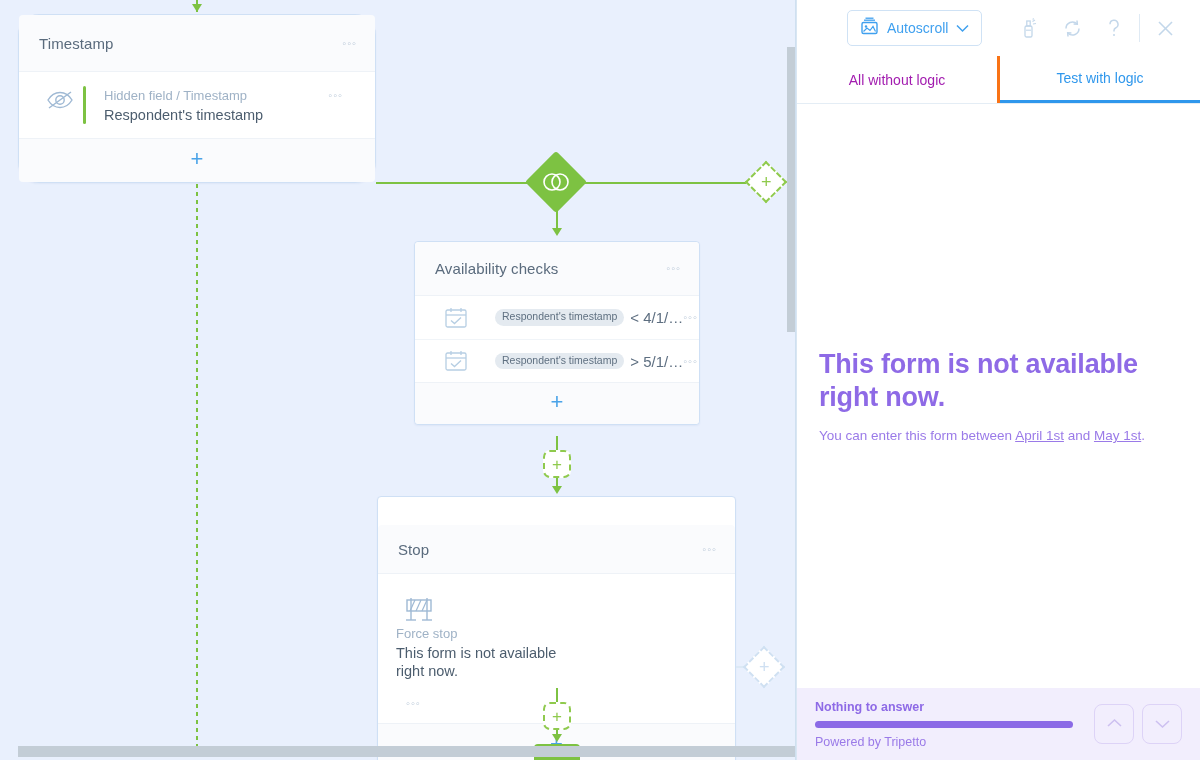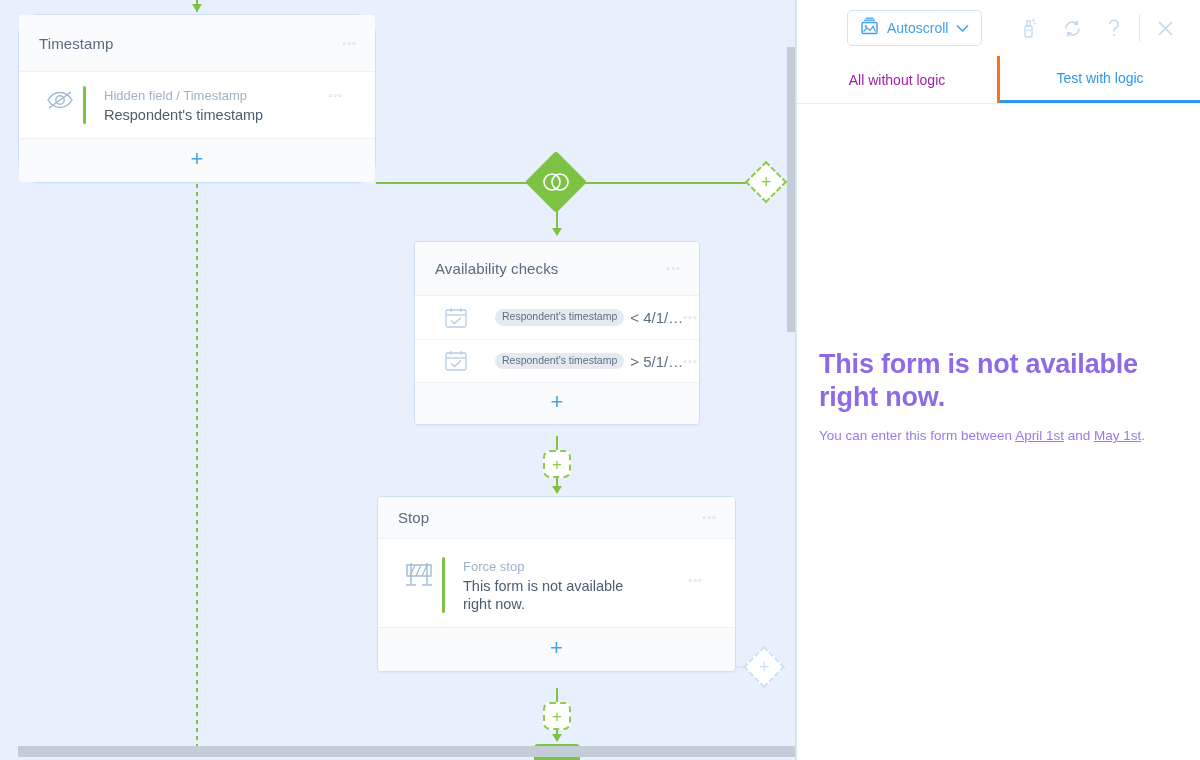--- a/index.html
+++ b/index.html
@@ -358,25 +358,25 @@
     </div>
 
     <div class="conn conn-v" style="left:556px;top:436px;height:14px;"></div>
     <div class="add-sq" style="left:543px;top:450px;">
       <span>+</span>
     </div>
     <div class="conn conn-v" style="left:556px;top:478px;height:14px;"></div>
     <div class="arrow-down" style="left:552px;top:486px;"></div>
 
     <div class="card" style="left:377px;top:496px;width:359px;">
-      <div class="card-head" style="height:42px;">
+      <div class="card-head" style="height:49px;margin-top:28px;">
         <div class="card-title">Stop</div>
         <div class="dots">◦◦◦</div>
       </div>
-      <div class="card-row" style="min-height:86px;padding-top:18px;">
+      <div class="card-row" style="min-height:86px;padding-top:18px;flex-direction:column;">
         <div class="row-icon">
           <svg width="36" height="30" viewBox="0 0 36 30">
             <rect x="6" y="6" width="24" height="11" fill="none" stroke="#9fb9d4" stroke-width="1.4"></rect>
             <line x1="9" y1="17" x2="14" y2="6" stroke="#9fb9d4" stroke-width="1.2"></line>
             <line x1="15" y1="17" x2="20" y2="6" stroke="#9fb9d4" stroke-width="1.2"></line>
             <line x1="21" y1="17" x2="26" y2="6" stroke="#9fb9d4" stroke-width="1.2"></line>
             <line x1="10" y1="4" x2="10" y2="26" stroke="#9fb9d4" stroke-width="1.4"></line>
             <line x1="26" y1="4" x2="26" y2="26" stroke="#9fb9d4" stroke-width="1.4"></line>
             <line x1="5" y1="26" x2="15" y2="26" stroke="#9fb9d4" stroke-width="1.4"></line>
             <line x1="21" y1="26" x2="31" y2="26" stroke="#9fb9d4" stroke-width="1.4"></line>
@@ -477,15 +477,38 @@
       </div>
     </div>
 
     <div class="panel-body">
       <div class="q-title">This form is not available right now.</div>
       <div class="q-sub">
         <span>You can enter this form between </span><u>April 1st</u><span> and </span><u>May 1st</u><span>.</span>
       </div>
     </div>
 
+    <div class="panel-foot">
+      <div class="foot-left">
+        <div class="foot-label">Nothing to answer</div>
+        <div class="progress"></div>
+        <div class="foot-powered">Powered by Tripetto</div>
+      </div>
+      <div class="nav-btns">
+        <div class="nav-btn">
+          <span>
+            <svg width="17" height="11" viewBox="0 0 17 11">
+                <polyline points="2,8 8.5,2 15,8" fill="none" stroke="#cdc0f0" stroke-width="1.6"></polyline>
+              </svg>
+          </span>
+        </div>
+        <div class="nav-btn">
+          <span>
+            <svg width="17" height="11" viewBox="0 0 17 11">
+                <polyline points="2,3 8.5,9 15,3" fill="none" stroke="#cdc0f0" stroke-width="1.6"></polyline>
+              </svg>
+          </span>
+        </div>
+      </div>
+    </div>
   </div>
 
 </div>
 
 </body></html>

